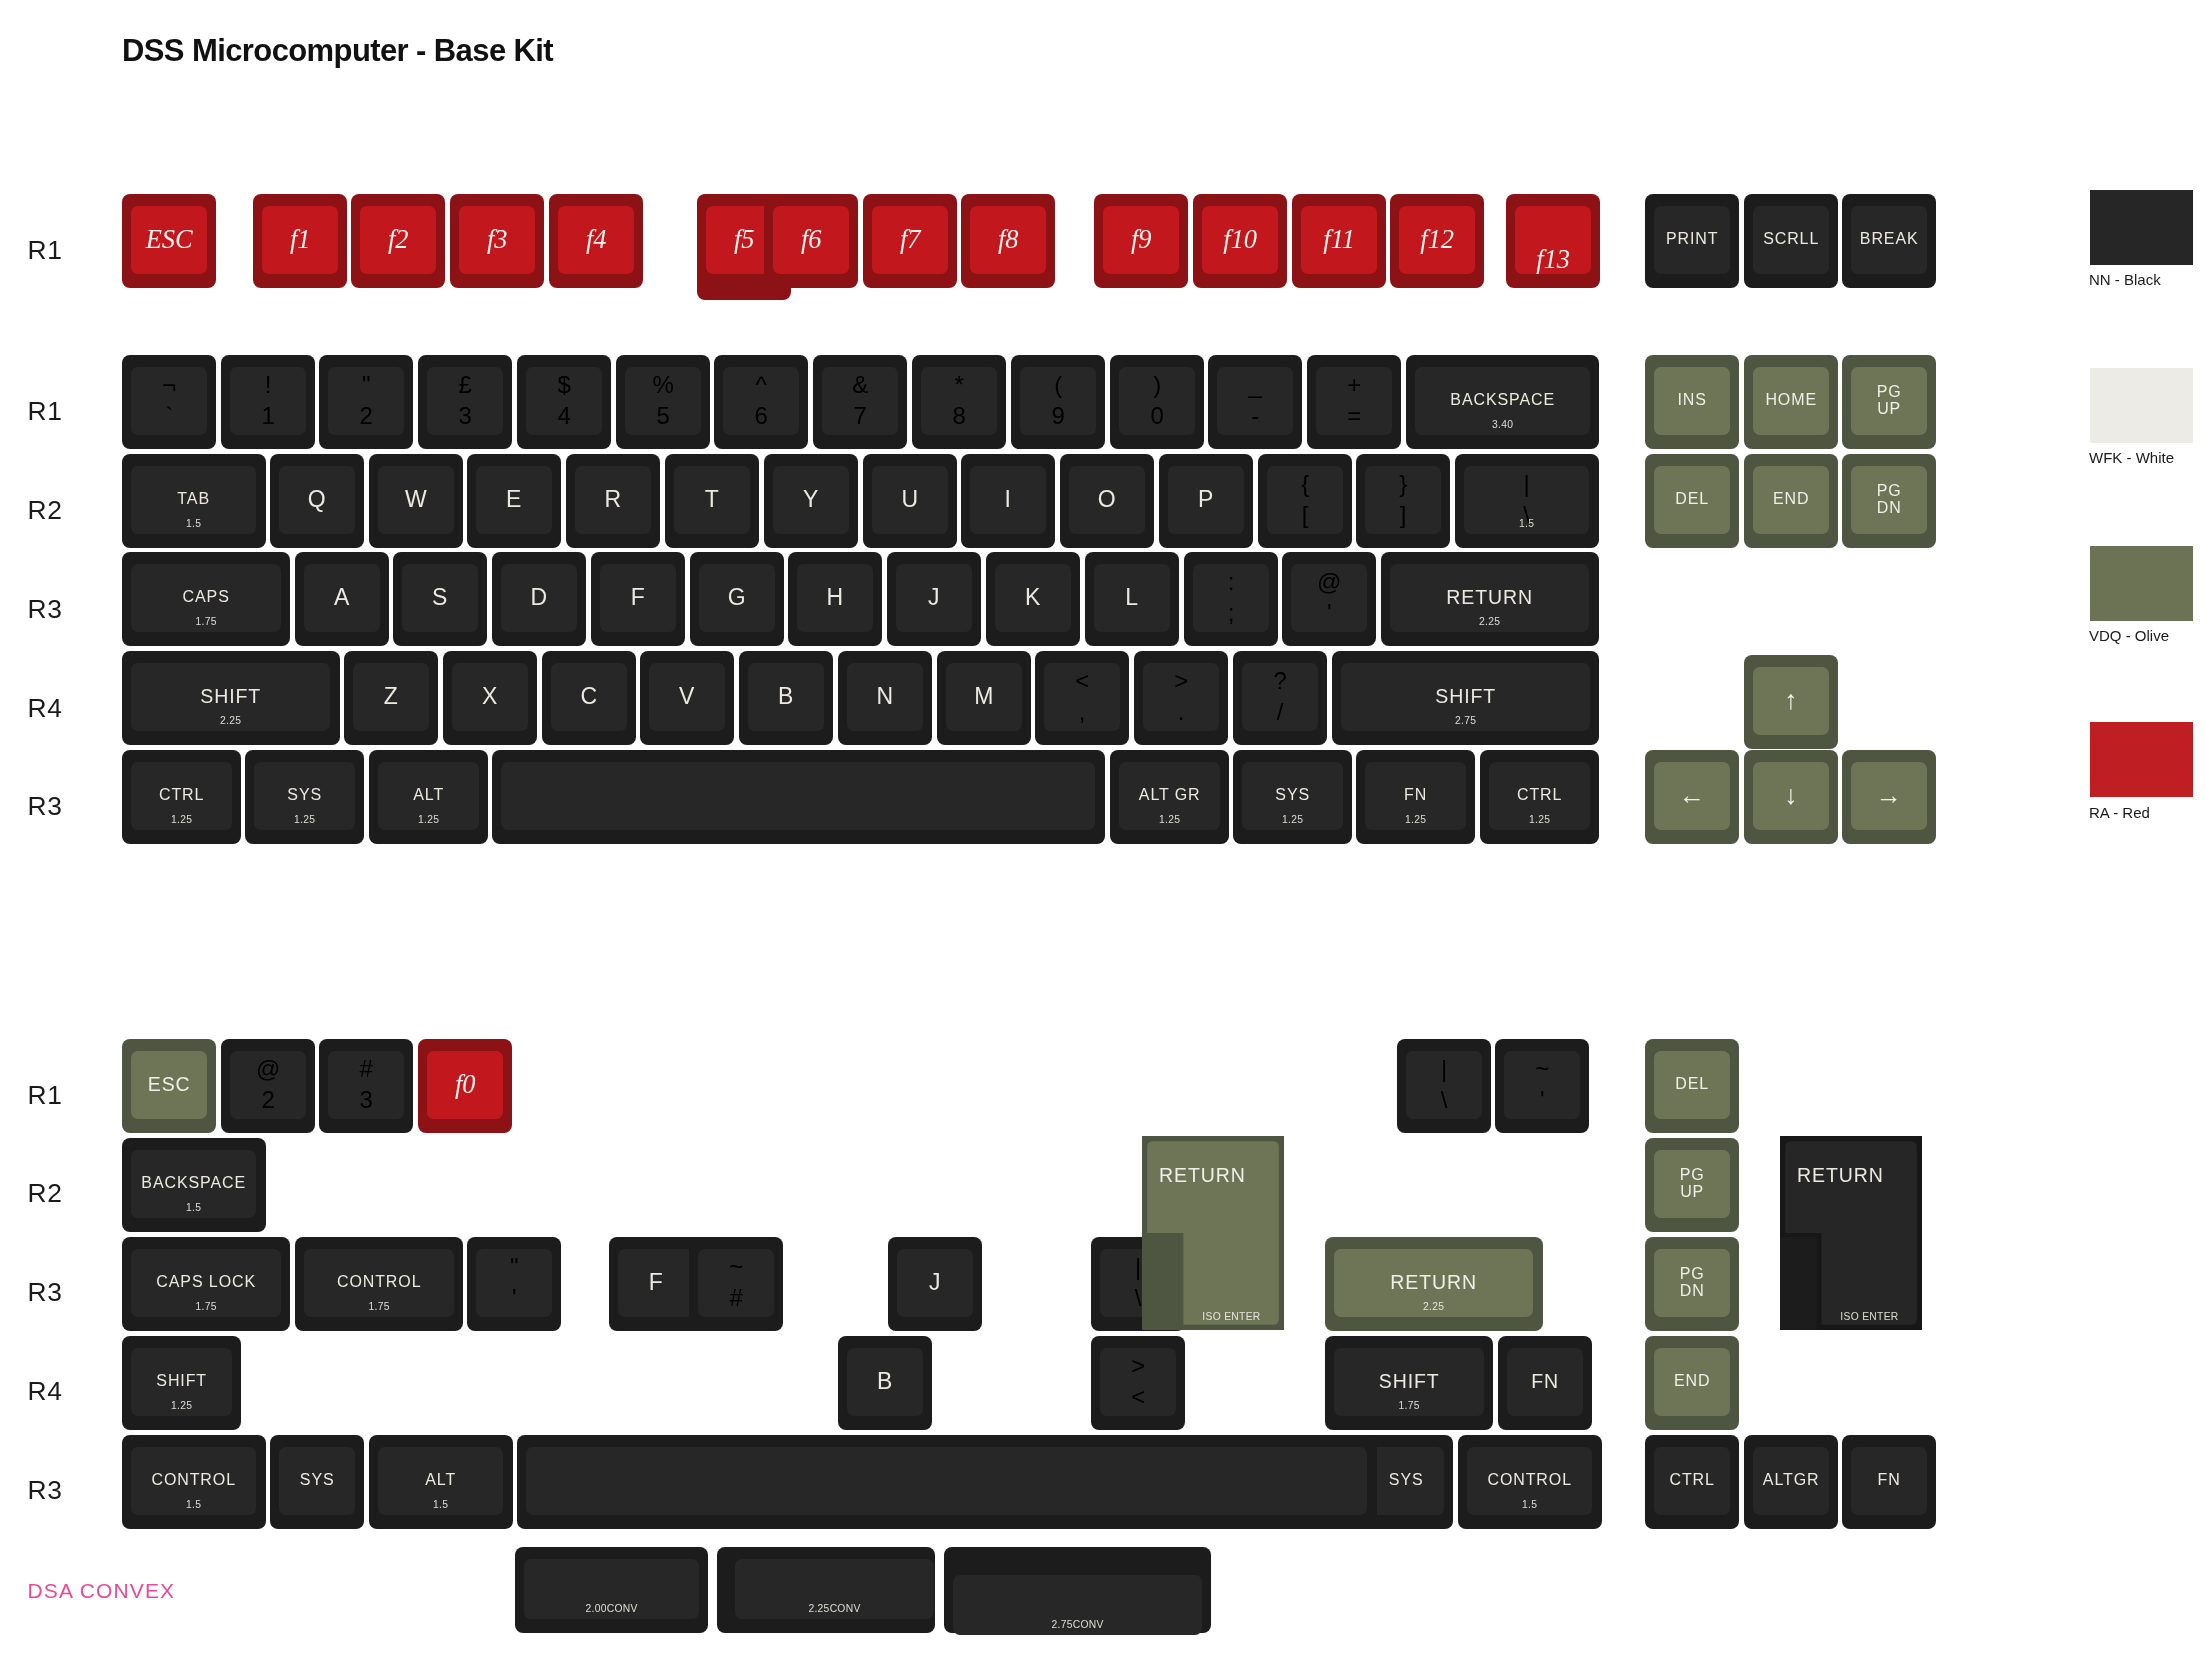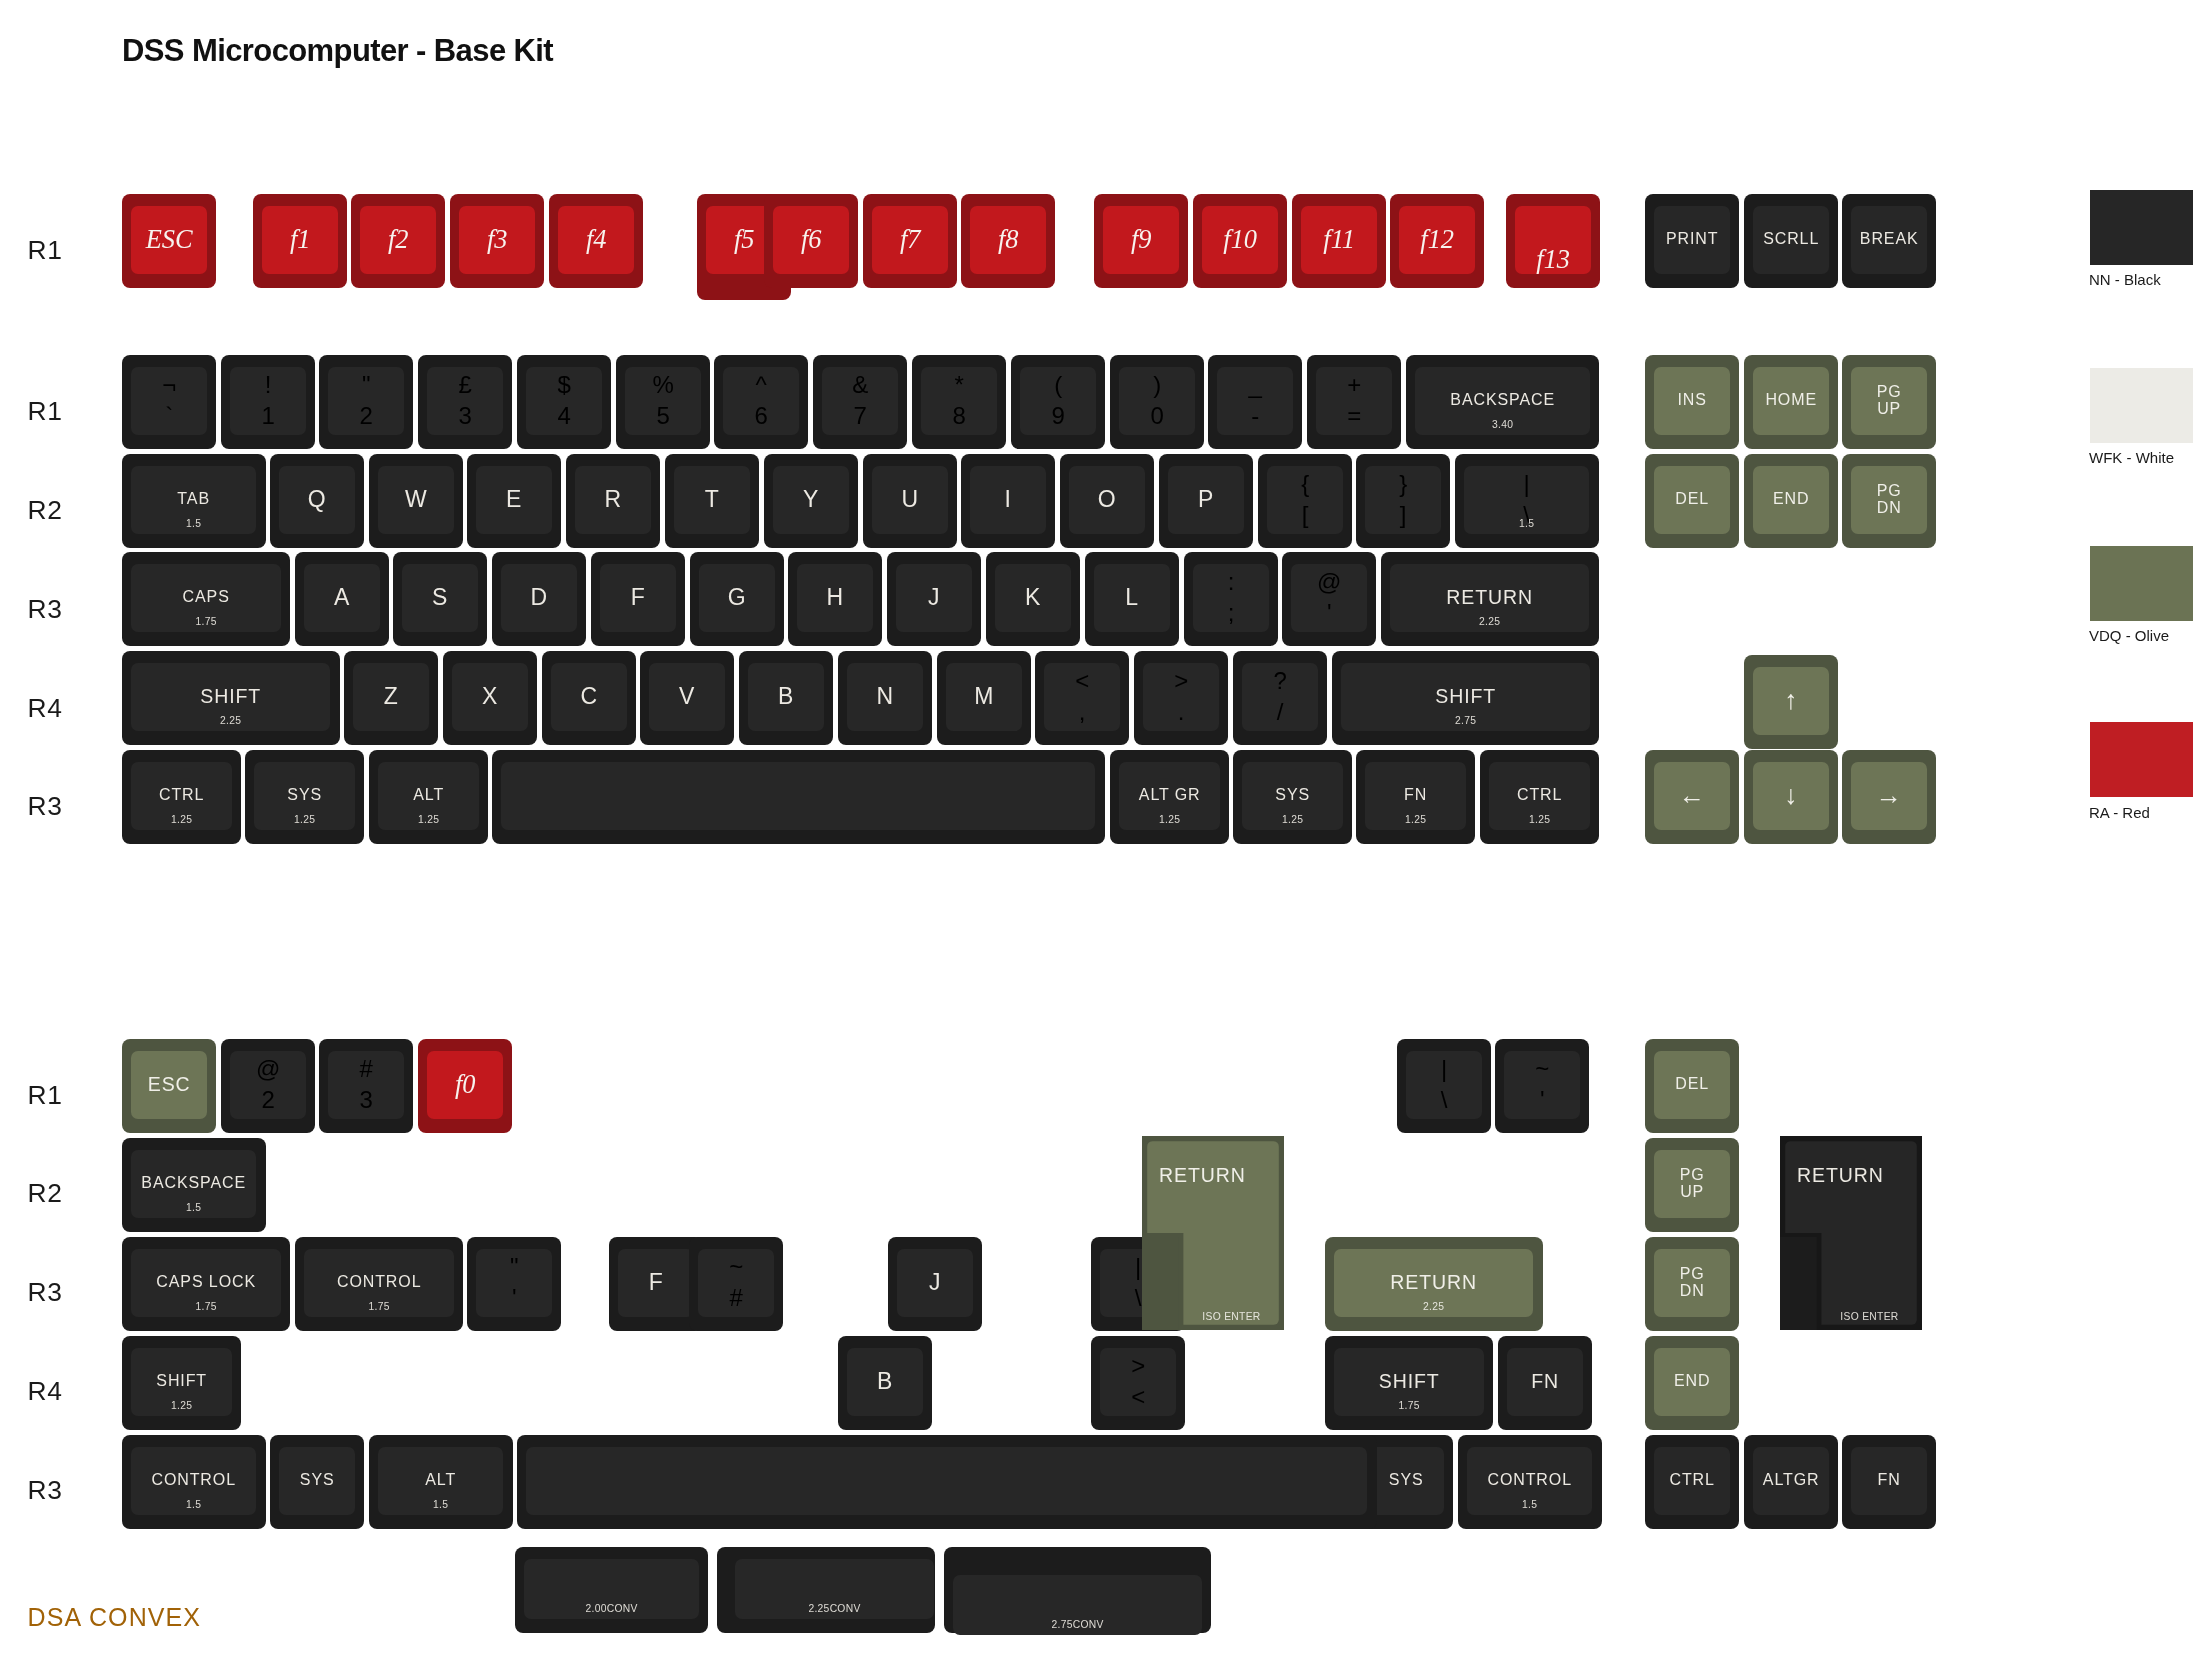--- a/index.html
+++ b/index.html
@@ -12,22 +12,22 @@
   #page-title{
     position:absolute;left:122px;top:33px;
     font-size:31px;font-weight:bold;color:#111111;
     letter-spacing:-0.6px;white-space:nowrap;
   }
   .row-label{
     position:absolute;font-size:26.4px;color:#1a1a1a;
     letter-spacing:0.6px;white-space:nowrap;
   }
   .dsa-label{
-    position:absolute;font-size:25px;color:#a16207;
-    letter-spacing:1.1px;white-space:nowrap;margin-top:24px;
+    position:absolute;font-size:21px;color:#ec4899;
+    letter-spacing:1.1px;white-space:nowrap;
   }
 
   
   .key{
     position:absolute;border-radius:8px;box-sizing:border-box;
     overflow:visible;
   }
   .key .top{
     position:absolute;border-radius:6.9px;box-sizing:border-box;
     display:flex;flex-direction:column;

